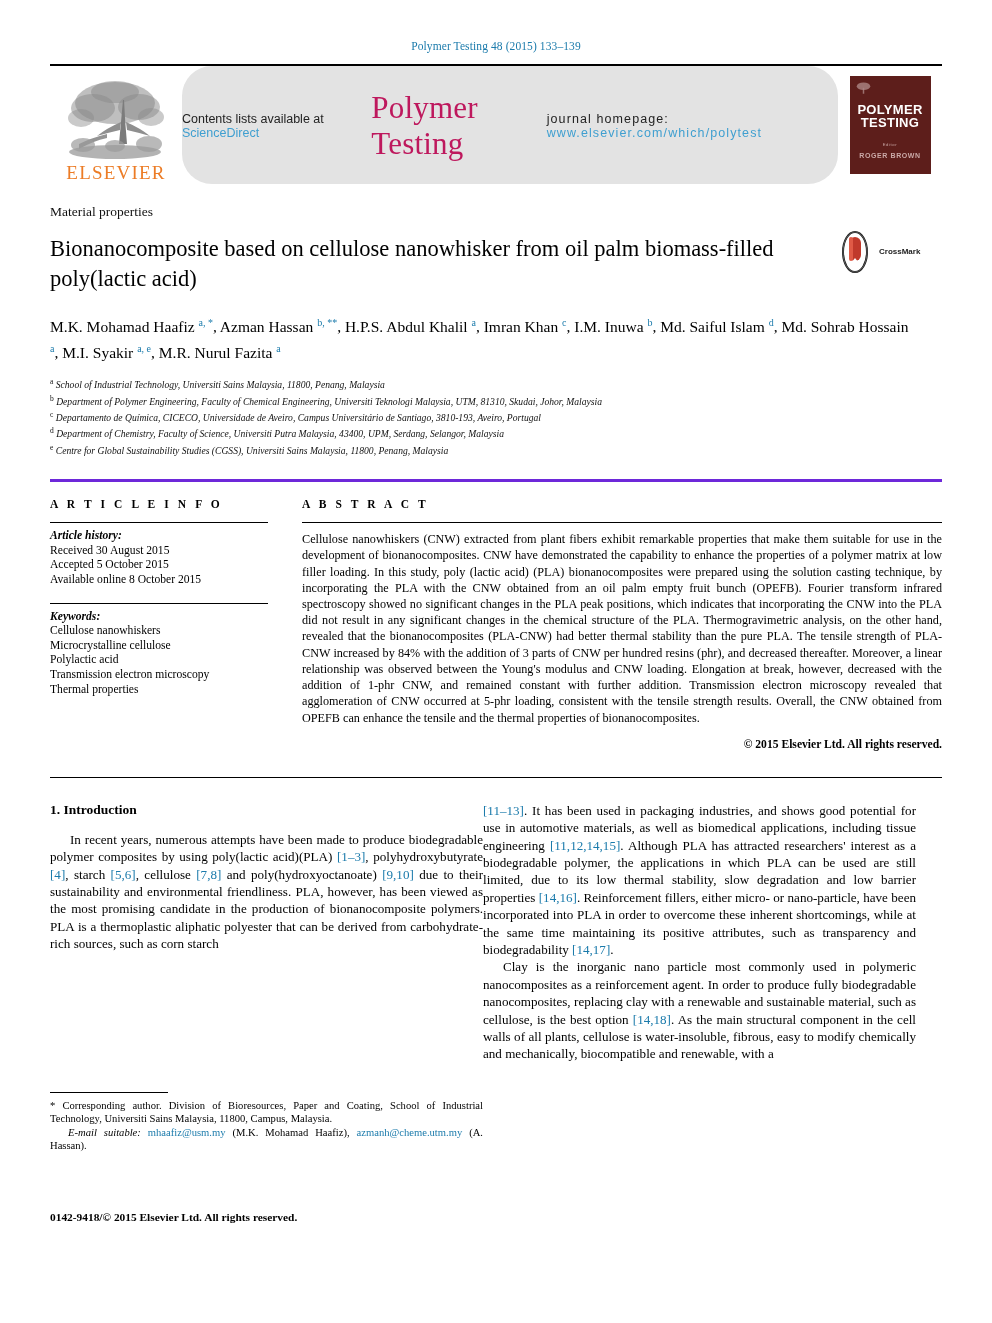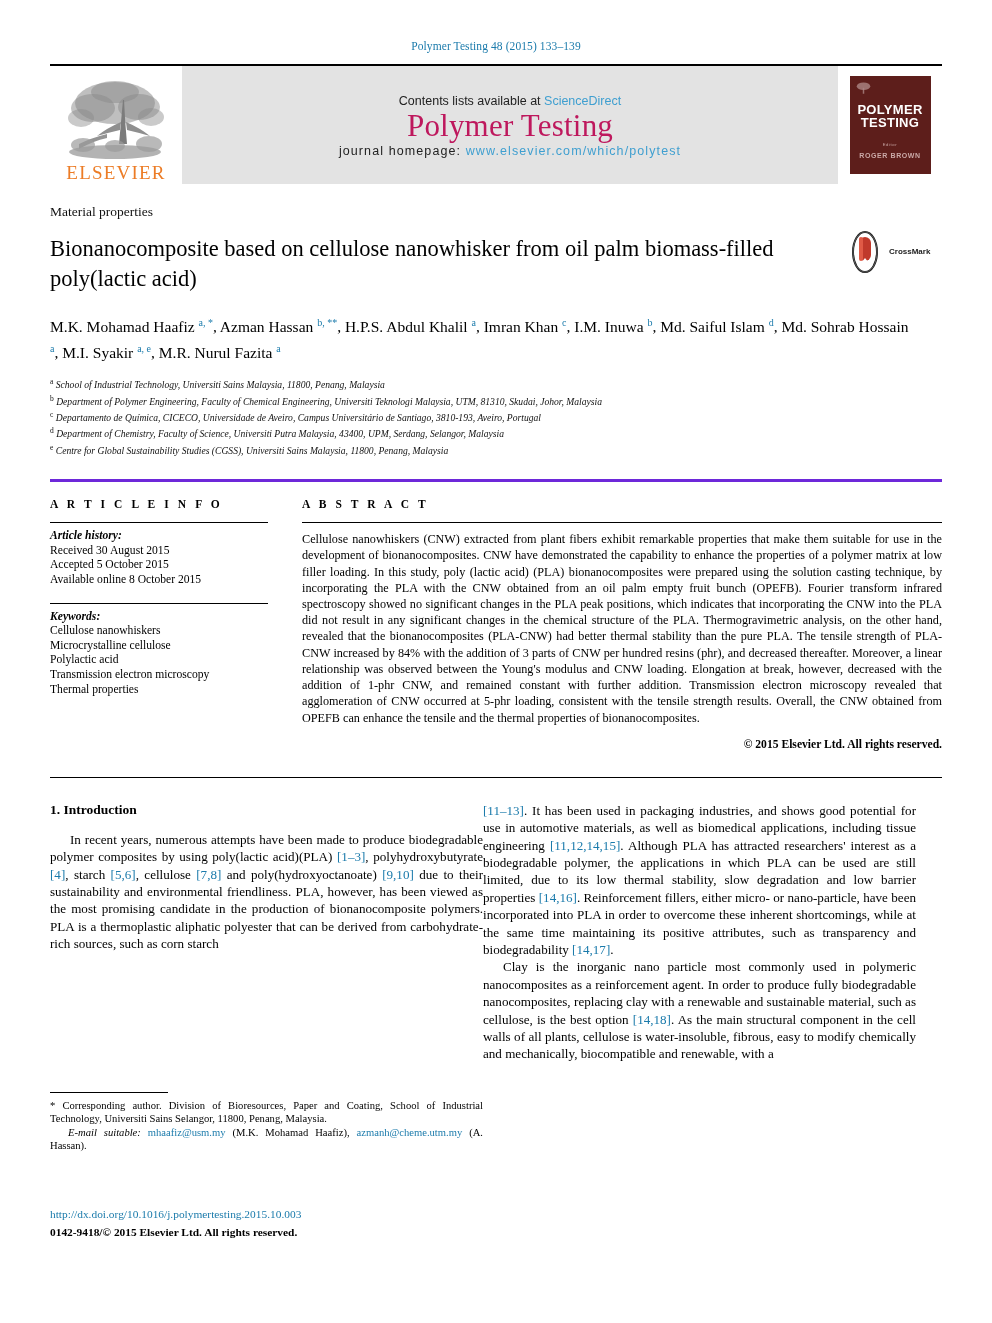--- a/index.html
+++ b/index.html
@@ -56,25 +56,26 @@
     font-family: "Liberation Serif", serif;
     font-size: 19px;
     letter-spacing: 1.2px;
     line-height: 1;
     margin-top: 1px;
   }
   .journal-band {
     flex: 1 1 auto;
     background: #e3e3e3;
     display: flex;
-    flex-direction: column;
+    flex-direction: row;
     align-items: center;
-    justify-content: center;
+    justify-content: flex-start;
     padding: 10px 0 9px 0;
     box-sizing: border-box;
+    border-radius: 30px;
   }
   .contents-line {
     font-family: "Liberation Sans", sans-serif;
     font-size: 12.5px;
     color: #222;
   }
   .contents-line .sd {
     color: #3f9fd0;
   }
   .journal-name {
@@ -159,21 +160,21 @@
     font-family: "Liberation Serif", serif;
     font-size: 22.5px;
     line-height: 30px;
     color: #000;
     max-width: 740px;
     margin: 0 0 18px 0;
     font-weight: normal;
   }
   .crossmark {
     position: absolute;
-    right: 0;
+    right: 10px;
     top: 26px;
     width: 98px;
     height: 44px;
     display: flex;
     align-items: center;
   }
   .crossmark-text {
     font-family: "Liberation Sans", sans-serif;
     font-size: 8px;
     font-weight: bold;
@@ -432,28 +433,27 @@
       <p class="para" id="p-left">In recent years, numerous attempts have been made to produce biodegradable polymer composites by using poly(lactic acid)(PLA) <span class="ref">[1–3]</span>, polyhydroxybutyrate <span class="ref">[4]</span>, starch <span class="ref">[5,6]</span>, cellulose <span class="ref">[7,8]</span> and poly(hydroxyoctanoate) <span class="ref">[9,10]</span> due to their sustainability and environmental friendliness. PLA, however, has been viewed as the most promising candidate in the production of bionanocomposite polymers. PLA is a thermoplastic aliphatic polyester that can be derived from carbohydrate-rich sources, such as corn starch</p>
     </div>
     <div class="col">
       <p class="para no-indent" id="p-right-1"><span class="ref">[11–13]</span>. It has been used in packaging industries, and shows good potential for use in automotive materials, as well as biomedical applications, including tissue engineering <span class="ref">[11,12,14,15]</span>. Although PLA has attracted researchers' interest as a biodegradable polymer, the applications in which PLA can be used are still limited, due to its low thermal stability, slow degradation and low barrier properties <span class="ref">[14,16]</span>. Reinforcement fillers, either micro- or nano-particle, have been incorporated into PLA in order to overcome these inherent shortcomings, while at the same time maintaining its positive attributes, such as transparency and biodegradability <span class="ref">[14,17]</span>.</p>
       <p class="para" id="p-right-2">Clay is the inorganic nano particle most commonly used in polymeric nanocomposites as a reinforcement agent. In order to produce fully biodegradable nanocomposites, replacing clay with a renewable and sustainable material, such as cellulose, is the best option <span class="ref">[14,18]</span>. As the main structural component in the cell walls of all plants, cellulose is water-insoluble, fibrous, easy to modify chemically and mechanically, biocompatible and renewable, with a</p>
     </div>
   </div>
 
   <div class="footnotes">
     <div class="fn-rule"></div>
-    <p class="fn">* Corresponding author. Division of Bioresources, Paper and Coating, School of Industrial Technology, Universiti Sains Selangor, 11800, Penang, Malaysia.</p>
+    <p class="fn">* Corresponding author. Division of Bioresources, Paper and Coating, School of Industrial Technology, Universiti Sains Malaysia, 11800, Campus, Malaysia.</p>
     <p class="fn fn-email">
       <i>E-mail suitable:</i>
       <span class="mail">mhaafiz@usm.my</span>
       <span>(M.K. Mohamad Haafiz),</span>
       <span class="mail">azmanh@cheme.utm.my</span>
       <span>(A. Hassan).</span>
     </p>
   </div>
 
   <div class="doi-block">
-    <span class="doi-link">http://dx.doi.org/10.1016/j.polymertesting.2015.10.003</span>
     <span class="issn-line">0142-9418/© 2015 Elsevier Ltd. All rights reserved.</span>
   </div>
 
 </div>
 
 </body></html>

